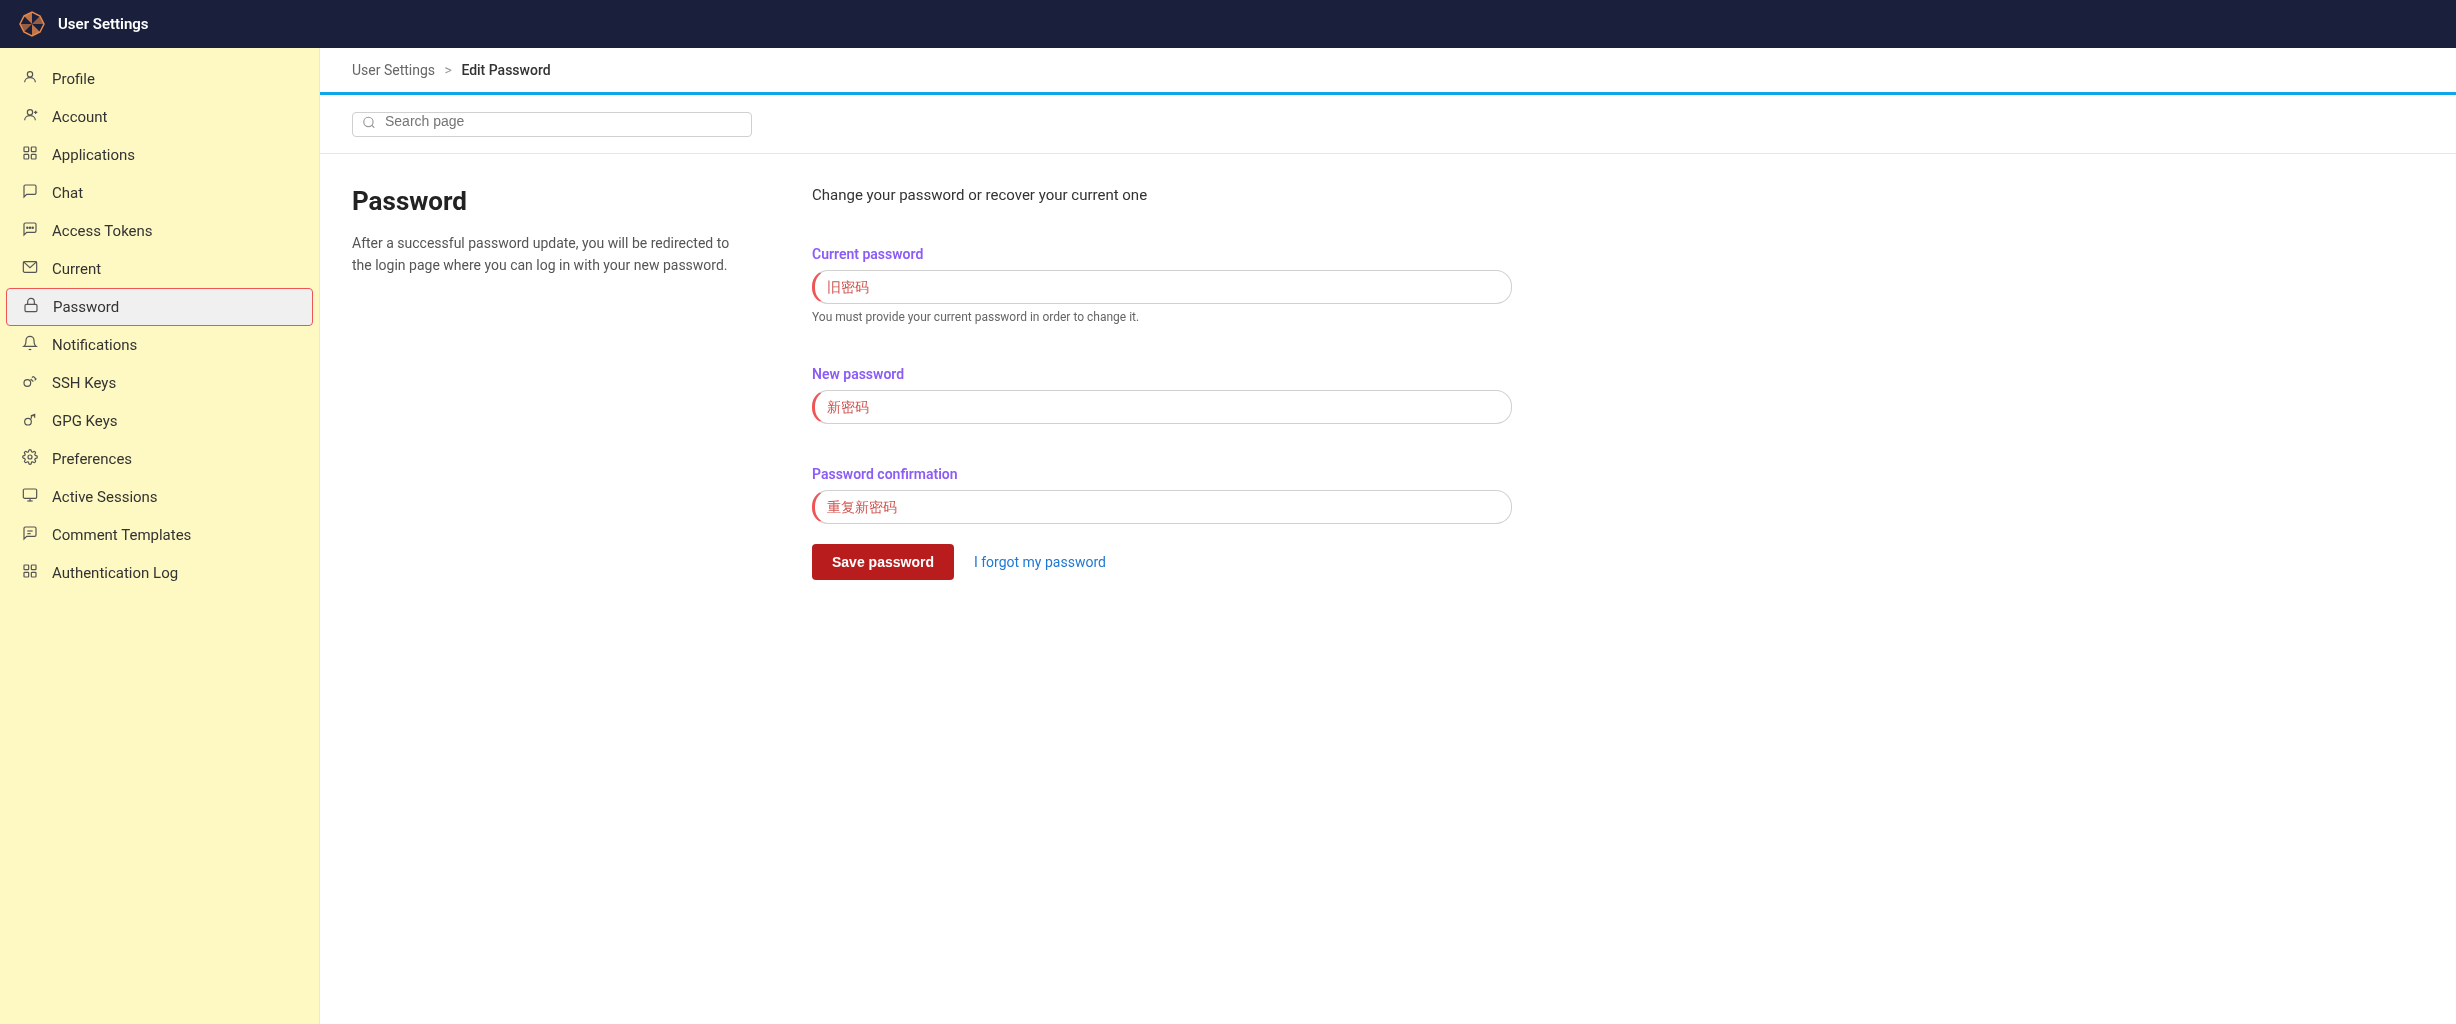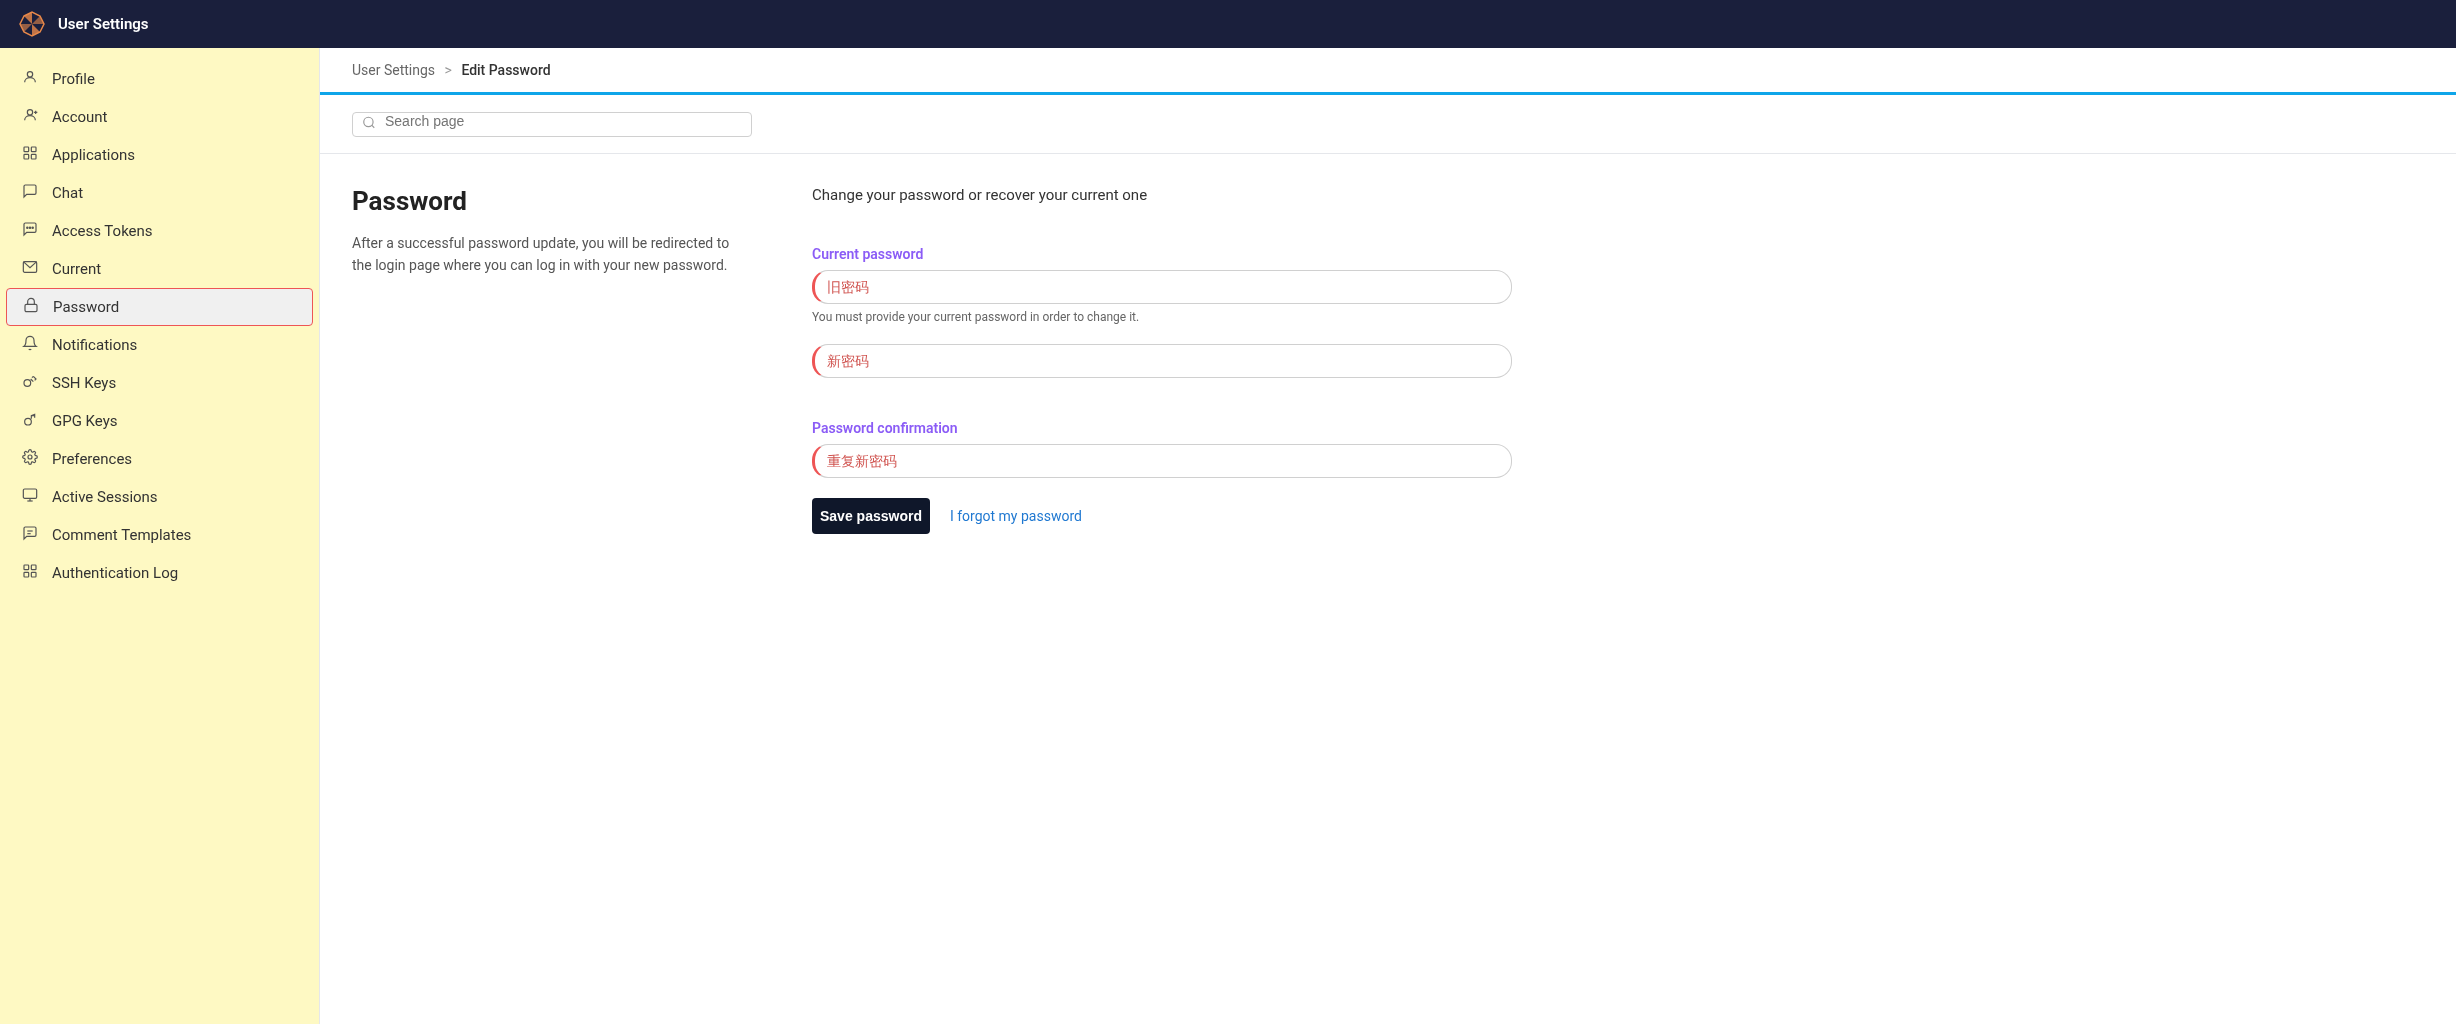--- a/index.html
+++ b/index.html
@@ -193,24 +193,24 @@
       margin-top: 6px;
     }
 
     .form-actions {
       display: flex;
       align-items: center;
       gap: 20px;
       margin-top: 8px;
     }
     .btn-save {
-      background: #0f172a;
+      background: #b91c1c;
       color: #fff;
       border: none;
-      padding: 10px 8px;
+      padding: 10px 20px;
       font-size: 14px;
       font-weight: 600;
       border-radius: 4px;
       cursor: pointer;
     }
     .btn-forgot {
       color: #1f78d1;
       background: none;
       border: none;
       font-size: 14px;
@@ -422,20 +422,21 @@
       <div class="content-right">
         <p class="change-password-title">Change your password or recover your current one</p>
 
         <div class="form-group">
           <label class="form-label">Current password</label>
           <input type="password" class="form-input red-border" placeholder="旧密码" style="">
           <p class="form-hint">You must provide your current password in order to change it.</p>
         </div>
 
         <div class="form-group">
+          <label class="form-label">New password</label>
           <input type="password" class="form-input red-border" placeholder="新密码" style="">
         </div>
 
         <div class="form-group">
           <label class="form-label">Password confirmation</label>
           <input type="password" class="form-input red-border" placeholder="重复新密码" style="">
         </div>
 
         <div class="form-actions">
           <button class="btn-save">Save password</button>

